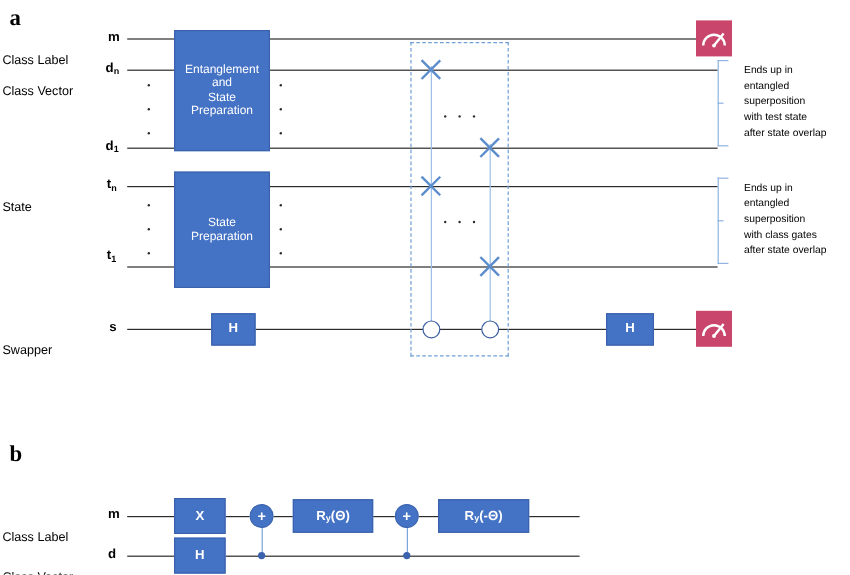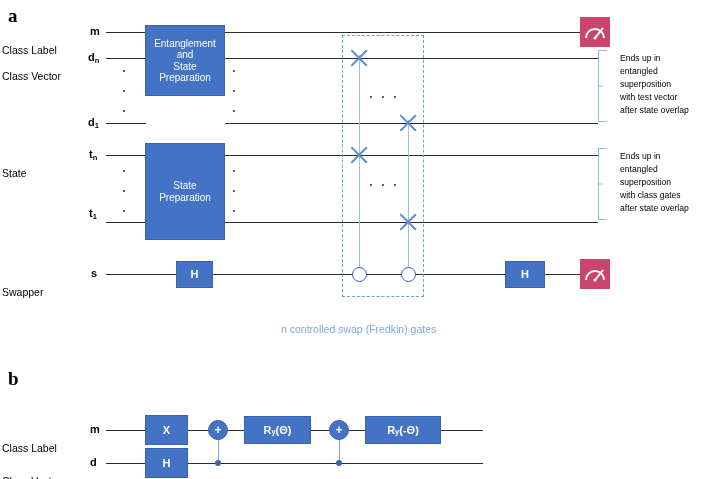--- a/index.html
+++ b/index.html
@@ -234,21 +234,21 @@
   <div class="wire" style="left:106px; top:155px; width:40px;"></div>
   <div class="wire" style="left:225px; top:155px; width:373px;"></div>
 
   <div class="wire" style="left:106px; top:222px; width:40px;"></div>
   <div class="wire" style="left:225px; top:222px; width:373px;"></div>
 
   <div class="wire" style="left:106px; top:274px; width:70px;"></div>
   <div class="wire" style="left:213px; top:274px; width:292px;"></div>
   <div class="wire" style="left:545px; top:274px; width:35px;"></div>
 
-  <div class="gate multiline" style="left:145px; top:25px; width:80px; height:71px;align-items:center;">
+  <div class="gate multiline" style="left:145px; top:25px; width:80px; height:101px;align-items:center;">
     <span>Entanglement</span>
     <span>and</span>
     <span>State</span>
     <span>Preparation</span>
   </div>
 
   <div class="gate multiline" style="left:145px; top:143px; width:80px; height:97px;">
     <span>State</span>
     <span>Preparation</span>
   </div>
@@ -295,21 +295,20 @@
     <i></i>
       <i></i>
       <i></i>
   </div>
   <div class="dots-h" style="left:370px; top:183px; width:26px; height:4px;">
     <i></i>
       <i></i>
       <i></i>
   </div>
 
-  <div class="caption" style="left:281px; top:324px;">n controlled swap (Fredkin) gates</div>
 
   <div class="meter" style="left:580px; top:17px;">
     <svg width="30" height="30" viewBox="0 0 30 30" aria-hidden="true">
       <path d="M6 21 A 9 9 0 0 1 24 21" fill="none" stroke="#ffffff" stroke-width="2"></path>
       <line x1="15" y1="21" x2="23" y2="11" stroke="#ffffff" stroke-width="2"></line>
       <circle cx="15" cy="21" r="1.6" fill="#ffffff"></circle>
     </svg>
   </div>
 
   <div class="meter" style="left:580px; top:259px;">
@@ -320,21 +319,21 @@
     </svg>
   </div>
 
   <div class="bracket" style="left:598px; top:50px; width:9px; height:72px;">
       <span class="nub"></span>
     </div>
   <div class="annot" style="left:620px; top:52px;">
     <div>Ends up in</div>
     <div>entangled</div>
     <div>superposition</div>
-    <div>with test vector</div>
+    <div>with test state</div>
     <div>after state overlap</div>
   </div>
 
   <div class="bracket" style="left:598px; top:148px; width:9px; height:72px;">
       <span class="nub"></span>
     </div>
   <div class="annot" style="left:620px; top:150px;">
     <div>Ends up in</div>
     <div>entangled</div>
     <div>superposition</div>

